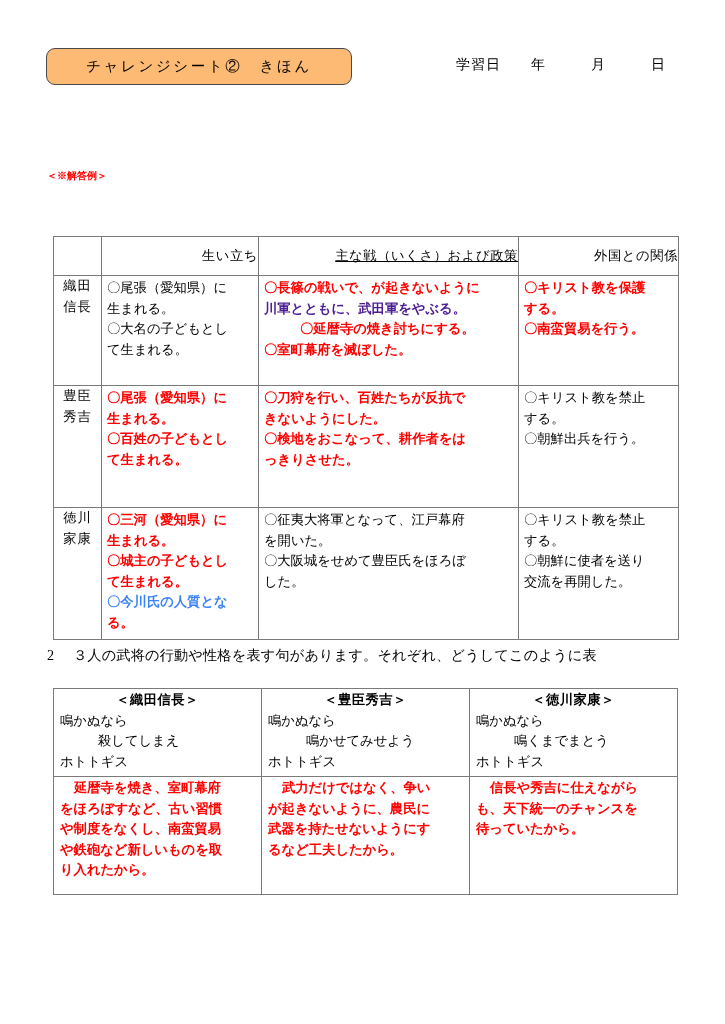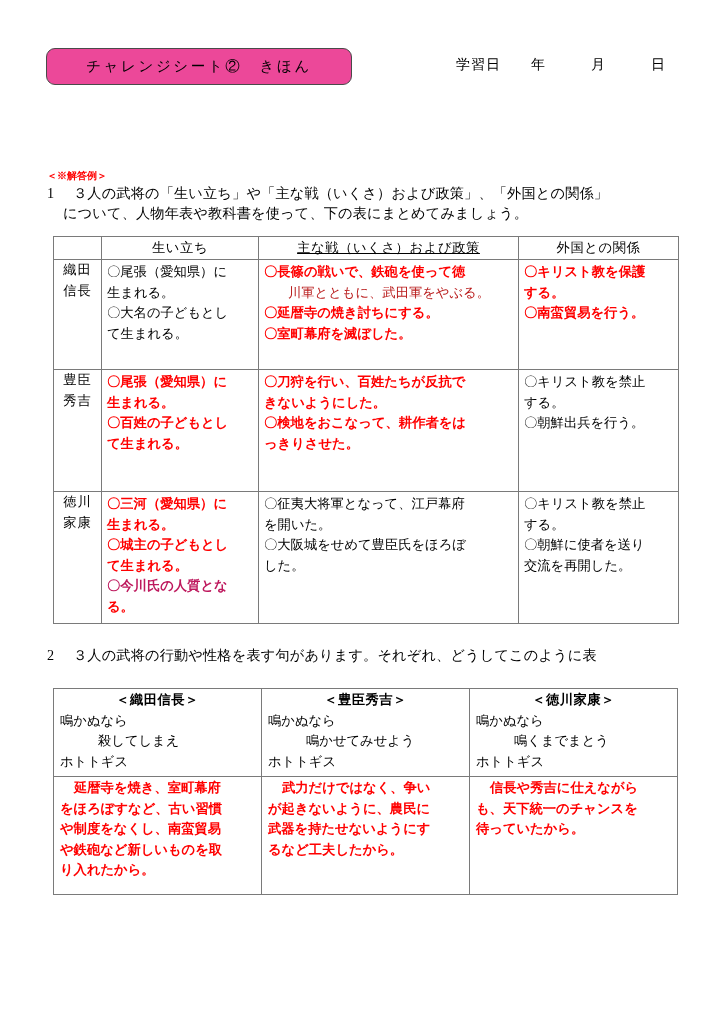--- a/index.html
+++ b/index.html
@@ -35,21 +35,21 @@
     left: 0;
     top: 0;
     width: 306px;
     height: 37px;
     border: 1.4px solid #4a4a4a;
     border-radius: 9px;
     box-sizing: border-box;
     display: flex;
     align-items: center;
     justify-content: center;
-    background: #ec4899;
+    background: #fdba74;
   }
   .title-pill span {
     font-size: 14.5px;
     letter-spacing: 2.6px;
     white-space: pre;
   }
   .study-date {
     position: absolute;
     left: 410px;
     top: 8px;
@@ -137,23 +137,23 @@
   .main-table td {
     border: 1px solid #7a7a7a;
     padding: 2px 4px 2px 5px;
     vertical-align: top;
     font-size: 13.3px;
     line-height: 20.5px;
     font-weight: normal;
     box-sizing: border-box;
   }
   .main-table thead th {
-    text-align: center;
+    text-align: right;
     vertical-align: middle;
-    height: 23px;
+    height: 39px;
     padding: 0;
     letter-spacing: 0.6px;
   }
   .col-name  { width: 48px; }
   .col-birth { width: 157px; }
   .col-war   { width: 260px; text-decoration: underline; }
   .col-foreign { width: 160px; }
 
   .name-cell {
     text-align: center;
@@ -217,21 +217,20 @@
   <div class="header-row">
     <div class="title-pill">
       <span>チャレンジシート②　きほん</span>
     </div>
     <div class="study-date">学習日　　年　　　月　　　日</div>
   </div>
 
 
   <div class="answer-label">＜※解答例＞</div>
 
-  <div class="instr instr-1"><span class="num">1</span><span>３人の武将の「生い立ち」や「主な戦（いくさ）および政策」、「外国との関係」</span><br><span class="cont"></span><span>について、人物年表や教科書を使って、下の表にまとめてみましょう。</span></div>
 
   <table class="main-table">
     <thead>
       <tr>
         <th class="col-name"></th>
         <th class="col-birth">生い立ち</th>
         <th class="col-war">主な戦（いくさ）および政策</th>
         <th class="col-foreign">外国との関係</th>
       </tr>
     </thead>
@@ -241,23 +240,23 @@
           <span class="nm-line">織田</span>
           <span class="nm-line">信長</span>
         </td>
         <td class="cell-body">
             <p style="color: rgb(0, 0, 0); font-weight: normal;">〇尾張（愛知県）に</p>
             <p style="color: rgb(0, 0, 0); font-weight: normal;">生まれる。</p>
             <p style="color: rgb(0, 0, 0); font-weight: normal;">〇大名の子どもとし</p>
             <p style="color: rgb(0, 0, 0); font-weight: normal;">て生まれる。</p>
           </td>
         <td class="cell-body">
-            <p style="color: rgb(255, 0, 0); font-weight: bold;">〇長篠の戦いで、鉄砲を使って徳</p>
-            <p style="color: #b91c1c; font-weight: normal; text-align: center;">川軍とともに、武田軍をやぶる。</p>
-            <p style="color: rgb(255, 0, 0); font-weight: bold;">〇延暦寺の焼き討ちにする。</p>
+            <p style="color: rgb(255, 0, 0); font-weight: bold;">〇長篠の戦いで、が起きないように</p>
+            <p style="color: #4c1d95; font-weight: bold;">川軍とともに、武田軍をやぶる。</p>
+            <p style="color: rgb(255, 0, 0); font-weight: bold; margin-left: 36px;">〇延暦寺の焼き討ちにする。</p>
             <p style="color: rgb(255, 0, 0); font-weight: bold;">〇室町幕府を滅ぼした。</p>
           </td>
         <td class="cell-body">
             <p style="color: rgb(255, 0, 0); font-weight: bold;">〇キリスト教を保護</p>
             <p style="color: rgb(255, 0, 0); font-weight: bold;">する。</p>
             <p style="color: rgb(255, 0, 0); font-weight: bold;">〇南蛮貿易を行う。</p>
           </td>
       </tr>
       <tr class="row-toyo">
         <td class="name-cell">
@@ -285,21 +284,21 @@
       <tr class="row-toku">
         <td class="name-cell">
           <span class="nm-line">徳川</span>
           <span class="nm-line">家康</span>
         </td>
         <td class="cell-body">
             <p style="color: rgb(255, 0, 0); font-weight: bold;">〇三河（愛知県）に</p>
             <p style="color: rgb(255, 0, 0); font-weight: bold;">生まれる。</p>
             <p style="color: rgb(255, 0, 0); font-weight: bold;">〇城主の子どもとし</p>
             <p style="color: rgb(255, 0, 0); font-weight: bold;">て生まれる。</p>
-            <p style="color: #be185d; font-weight: bold;">〇今川氏の人質とな</p>
+            <p style="color: #3b82f6; font-weight: bold;">〇今川氏の人質とな</p>
             <p style="color: rgb(255, 0, 0); font-weight: bold;">る。</p>
           </td>
         <td class="cell-body">
             <p style="color: rgb(0, 0, 0); font-weight: normal;">〇征夷大将軍となって、江戸幕府</p>
             <p style="color: rgb(0, 0, 0); font-weight: normal;">を開いた。</p>
             <p style="color: rgb(0, 0, 0); font-weight: normal;">〇大阪城をせめて豊臣氏をほろぼ</p>
             <p style="color: rgb(0, 0, 0); font-weight: normal;">した。</p>
           </td>
         <td class="cell-body">
             <p style="color: rgb(0, 0, 0); font-weight: normal;">〇キリスト教を禁止</p>

